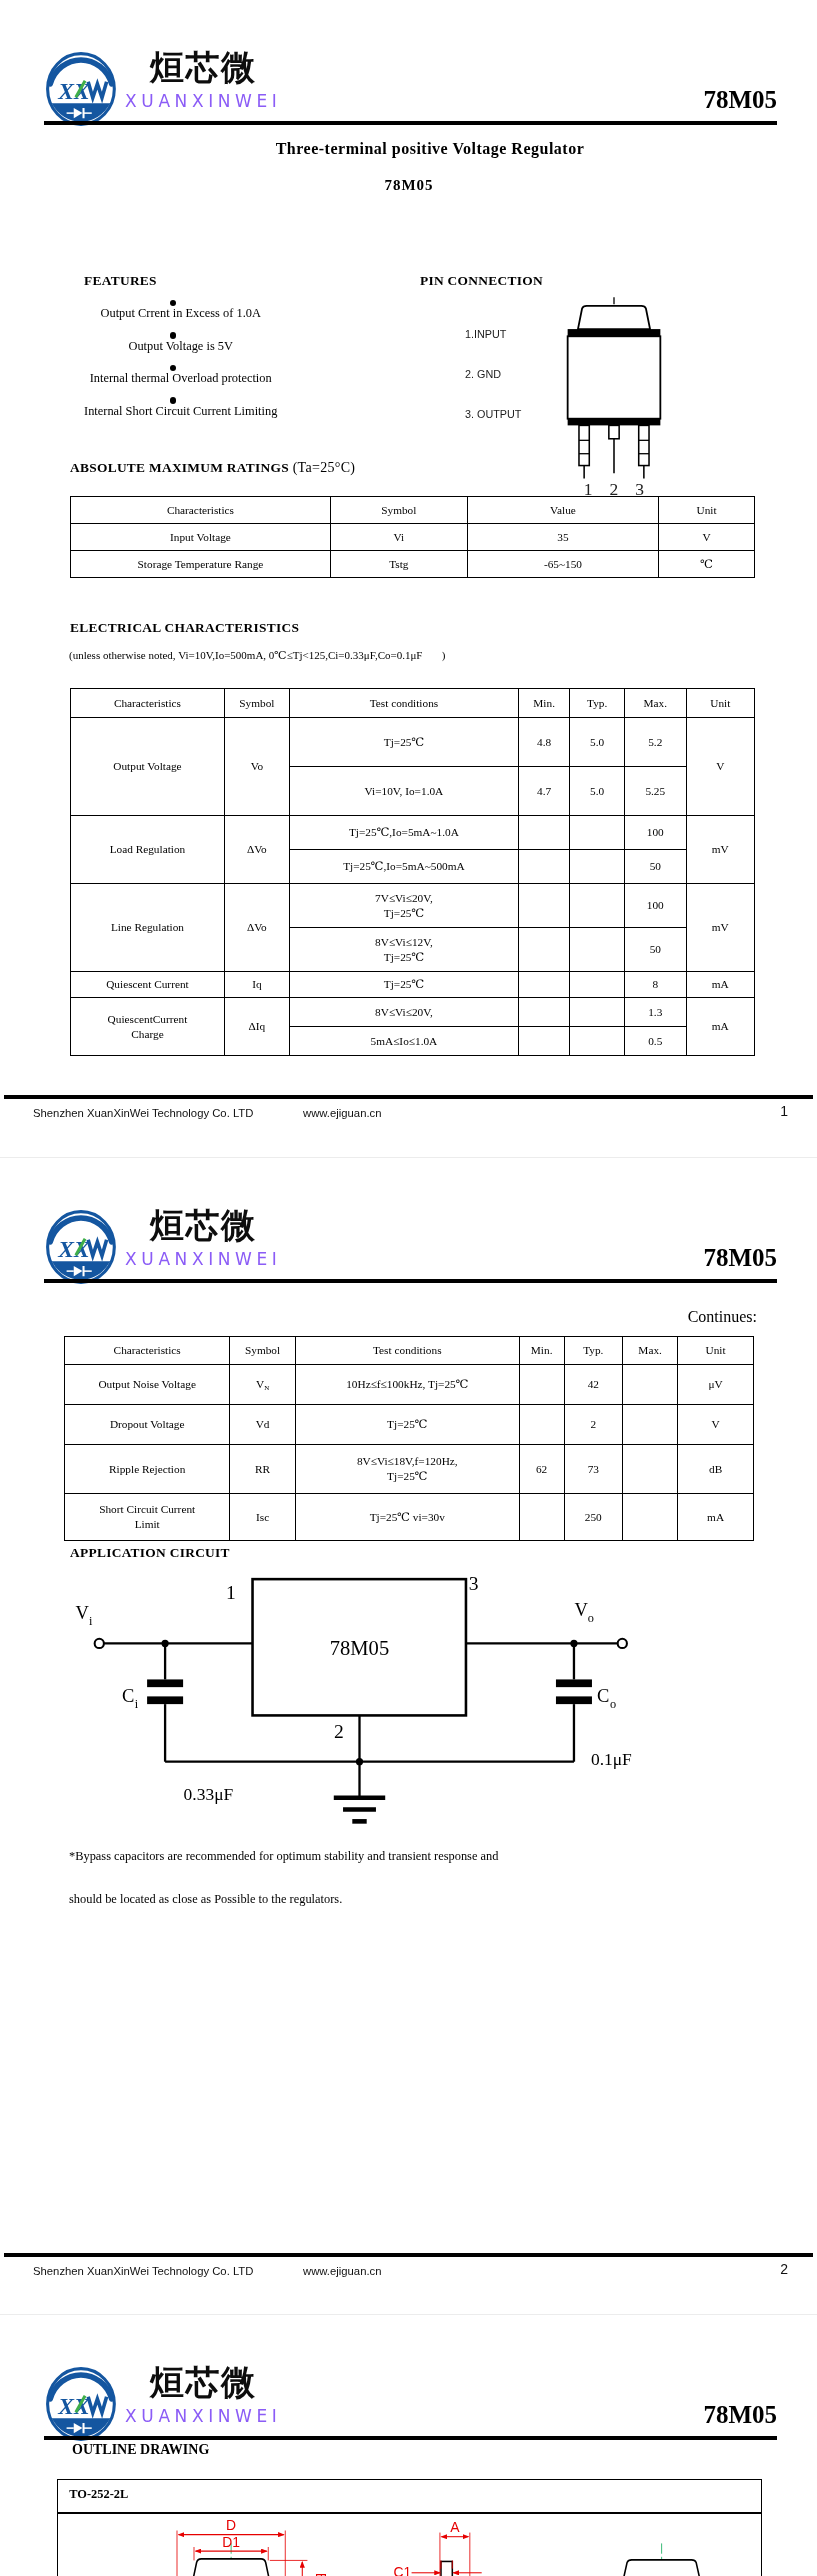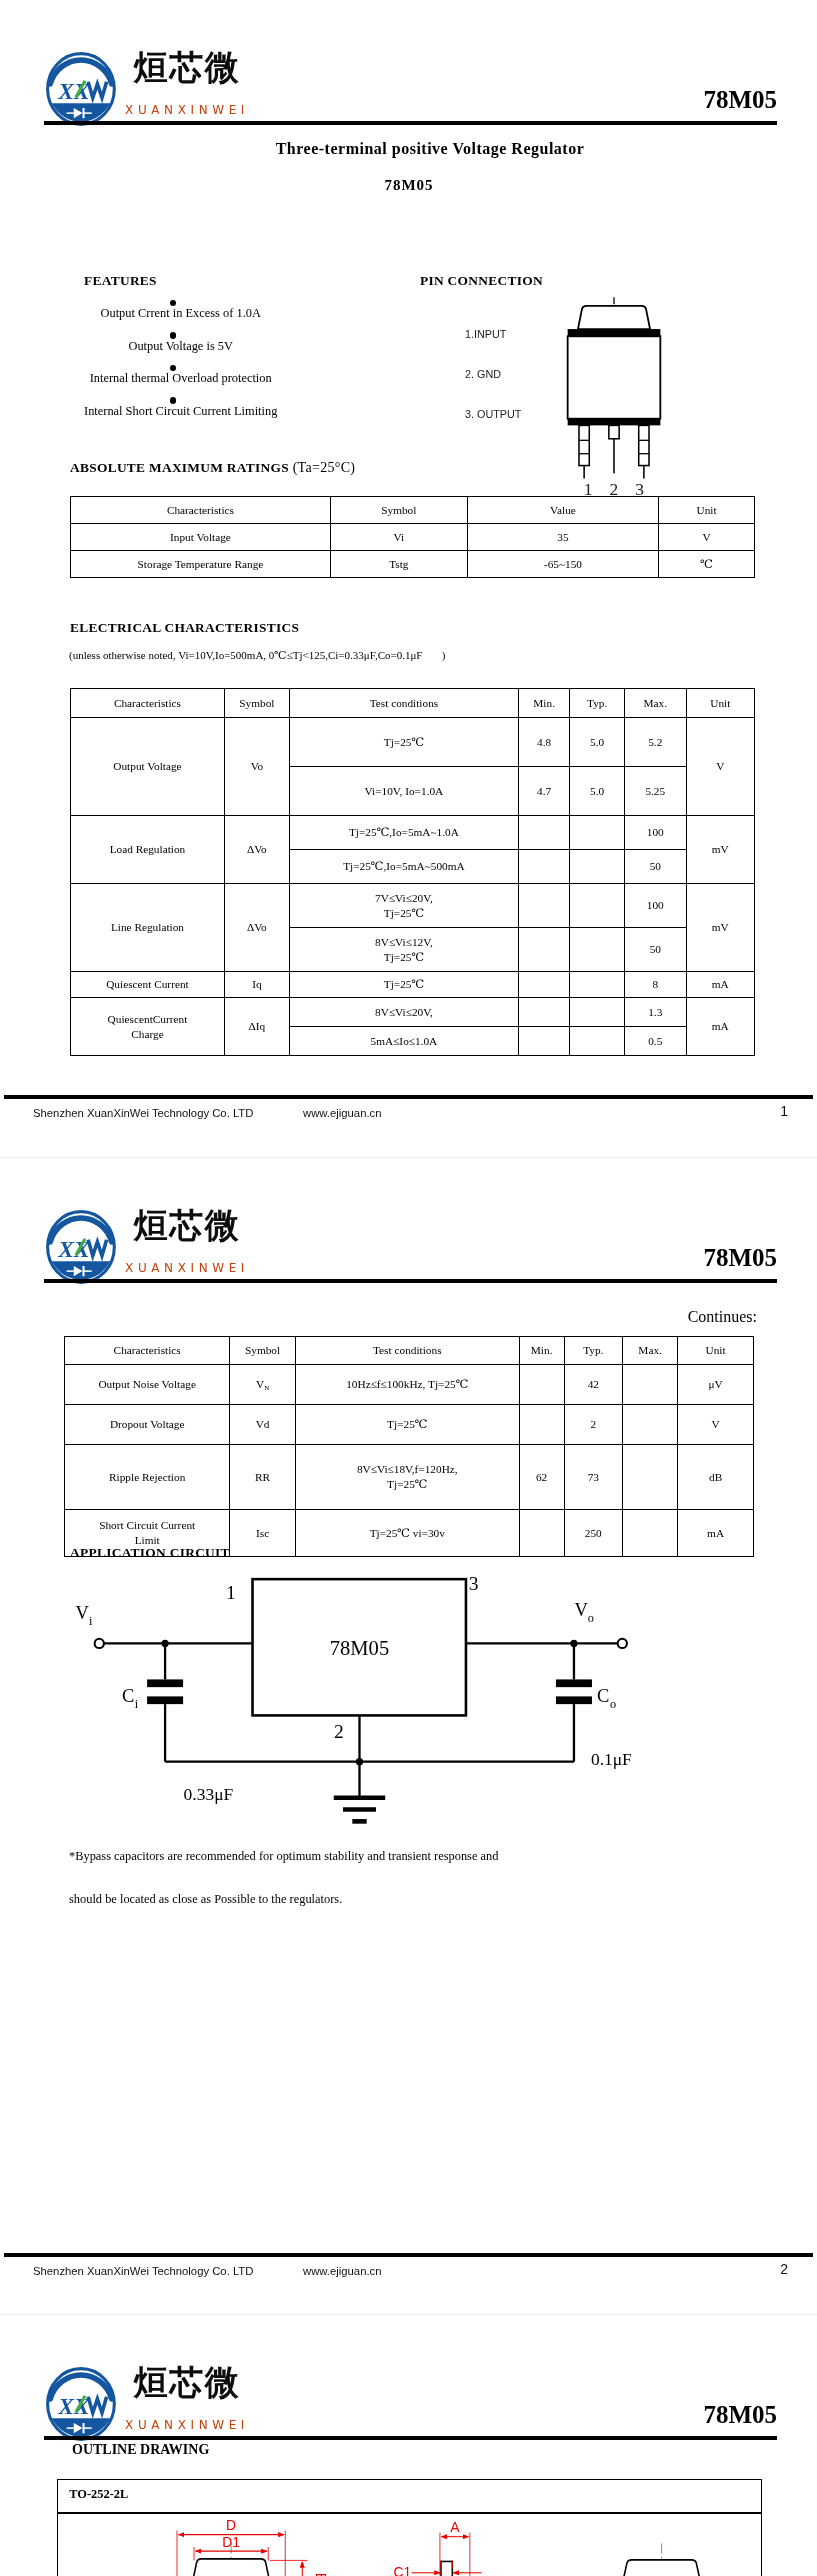--- a/index.html
+++ b/index.html
@@ -4,21 +4,21 @@
 <style>
   html,body{margin:0;padding:0;background:#ffffff;}
   body{width:818px;font-family:"Liberation Serif","DejaVu Serif","DejaVu Sans",serif;color:#000;}
   .page{position:relative;width:818px;height:1157px;background:#fff;overflow:hidden;box-sizing:border-box;}
   .page + .page{border-top:1px solid #ececec;}
 
   
   .logo{position:absolute;left:44px;top:50px;display:flex;align-items:flex-start;}
   .logo-txt{margin-left:4.1px;text-align:center;}
   .logo-cn{font-family:"DejaVu Sans","Liberation Sans",sans-serif;font-weight:bold;font-size:34px;line-height:1.05;letter-spacing:1.5px;color:#0d0d0d;}
-  .logo-en{font-family:"DejaVu Sans","Liberation Sans",sans-serif;font-size:12px;letter-spacing:4.6px;margin-top:17px;color:#c2410c;font-weight:500;}
+  .logo-en{font-family:"DejaVu Sans","Liberation Sans",sans-serif;font-size:17px;letter-spacing:4.6px;margin-top:5px;color:#8b5cf6;font-weight:500;}
   .part-no{position:absolute;right:41px;top:86px;font-size:25px;font-weight:bold;}
   .hrule{position:absolute;left:44px;width:733px;top:121px;height:4.1px;background:#000;}
 
   
   .frule{position:absolute;left:4.1px;width:809px;top:1095px;height:3.6px;background:#000;}
   .ftext{position:absolute;top:1107px;font-family:"Liberation Sans","DejaVu Sans",sans-serif;font-size:11.3px;color:#111;}
   .fcompany{left:33px;}
   .fsite{left:303px;}
   .fpage{position:absolute;right:30px;top:1103px;font-size:14px;font-family:"Liberation Sans",sans-serif;color:#111;}
 
@@ -41,21 +41,21 @@
   table.dtable{border-collapse:collapse;table-layout:fixed;font-size:11.3px;border:1.5px solid #000;}
   table.dtable td,table.dtable th{border:0.8px solid #000;font-weight:normal;text-align:center;padding:1px 2.1px;line-height:1.3;}
   table.dtable tr.hdr th{border-bottom:1.5px solid #000;}
   table.dtable tr.gs td{border-top:1.3px solid #000;}
   td.lft{text-align:left;padding-left:8.2px;}
   .ml{white-space:pre-line;}
   .abs-table{position:absolute;left:70px;top:496px;width:685px;}
   .abs-table tr{height:27px;}
   .ec-table{position:absolute;left:70px;top:688px;width:685px;}
   .h56{height:29px;}.h96{height:49px;}.h66{height:34px;}.h86{height:44px;}.h50{height:26px;}.h57{height:29px;}
-  .h54{height:28px;}.h78{height:40px;margin-top:40px;}.h96b{height:65px;margin-left:16px;}.h92{height:47px;}
+  .h54{height:28px;}.h78{height:40px;margin-top:40px;}.h96b{height:49px;margin-left:16px;}.h92{height:47px;}
   .subsc{font-size:0.62em;position:relative;top:0.3em;}
 
   
   .continues{position:absolute;right:61px;top:150px;font-size:16px;}
   .cont-table{position:absolute;left:64px;top:178px;width:690px;}
   .app-hd{position:absolute;left:70px;top:387px;}
   .circuit-svg{position:absolute;left:66px;top:416px;}
   .note-l1{position:absolute;left:69px;top:691px;font-size:12.4px;}
   .note-l2{position:absolute;left:69px;top:734px;font-size:12.4px;}
 

